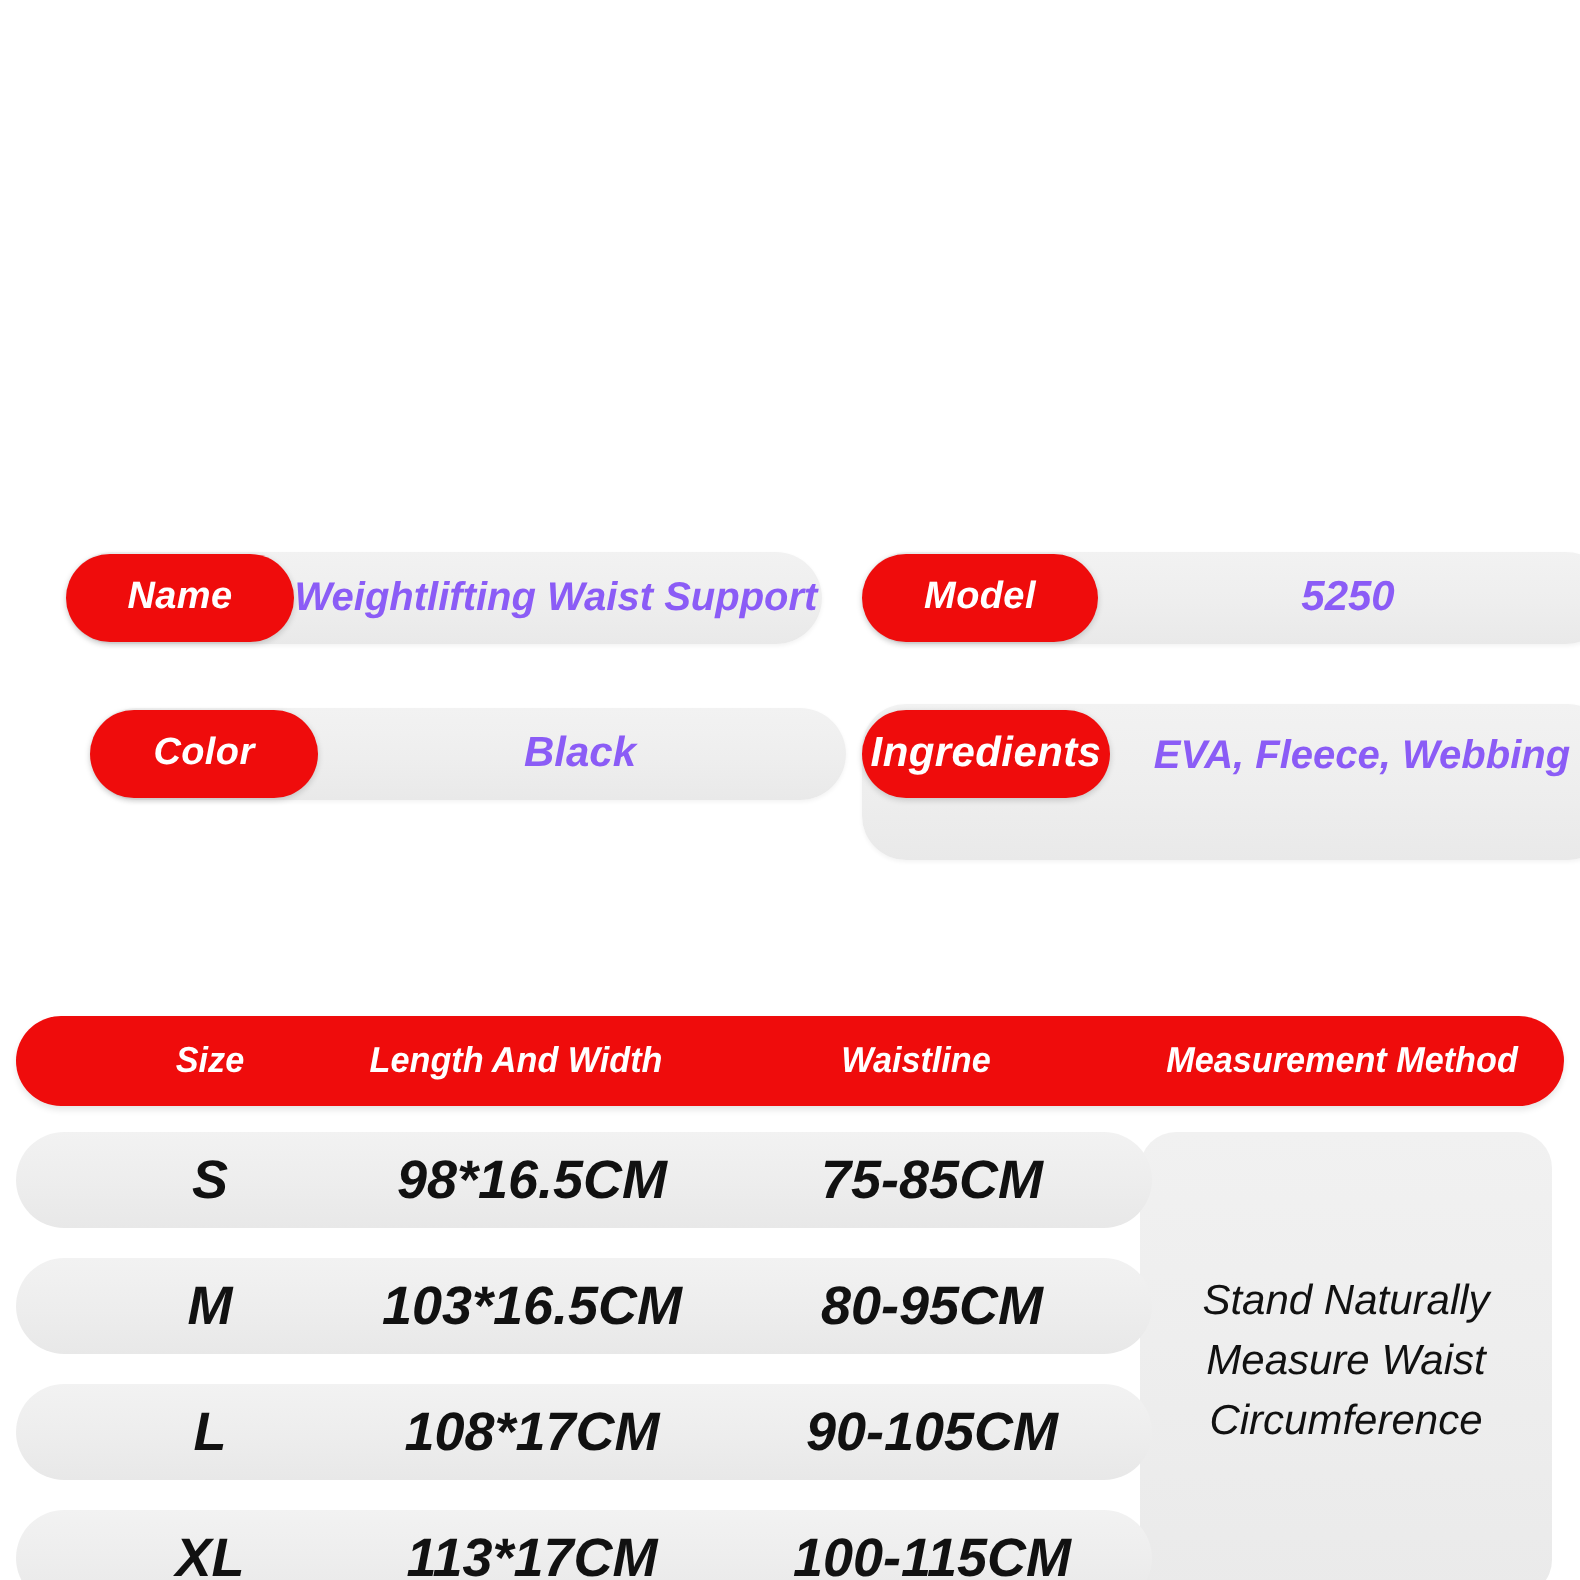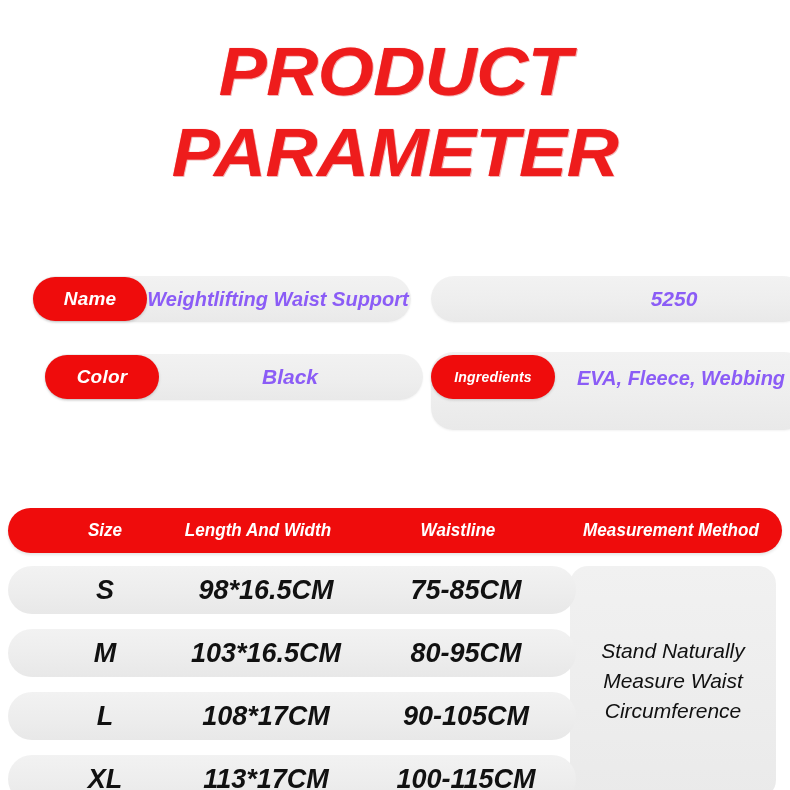--- a/index.html
+++ b/index.html
@@ -116,21 +116,21 @@
   #row-model .param-value{ left: 126px; width: 250px; }
 
   #row-color       { left: 12px;   top: 84px; width: 390px; }
   #row-color .param-bar  { left: 8px; width: 378px; }
   #row-color .param-pill { width: 114px; }
   #row-color .param-value{ left: 124px; width: 258px; }
 
   #row-ingredients { left: 398px; top: 82px; width: 392px; }
   #row-ingredients .param-bar  { left: 8px; width: 375px; }
   #row-ingredients .param-pill { width: 124px; top: 3px; }
-  #row-ingredients .param-pill span { font-size: 14px; }
+  #row-ingredients .param-pill span { font-size: 21px; }
   #row-ingredients .param-value{ left: 138px; top: 3px; width: 240px; font-size: 20px; }
 
   
   .table {
     position: absolute;
     left: 0;
     top: 508px;
     width: 790px;
     height: 282px;
   }
@@ -219,37 +219,36 @@
   #trow-0 { top: 58px;  width: 568px; }
   #trow-1 { top: 121px; width: 568px; }
   #trow-2 { top: 184px; width: 568px; }
   #trow-3 { top: 247px; width: 568px; }
 </style>
 </head>
 <body>
 
 <div class="page">
 
-  <div class="title-block">
-    <span class="title-line title-line-1">PRODUCT</span>
-    <span class="title-line title-line-2">PARAMETER</span>
-  </div>
 
   <div class="params">
 
     <div class="param-row" id="row-name">
       <div class="param-bar"></div>
       <div class="param-pill">
         <span>Name</span>
       </div>
       <div class="param-value">Weightlifting Waist Support</div>
     </div>
 
     <div class="param-row" id="row-model">
       <div class="param-bar"></div>
+      <div class="param-pill">
+        <span>Model</span>
+      </div>
       <div class="param-value">5250</div>
     </div>
 
     <div class="param-row" id="row-color">
       <div class="param-bar"></div>
       <div class="param-pill">
         <span>Color</span>
       </div>
       <div class="param-value">Black</div>
     </div>

